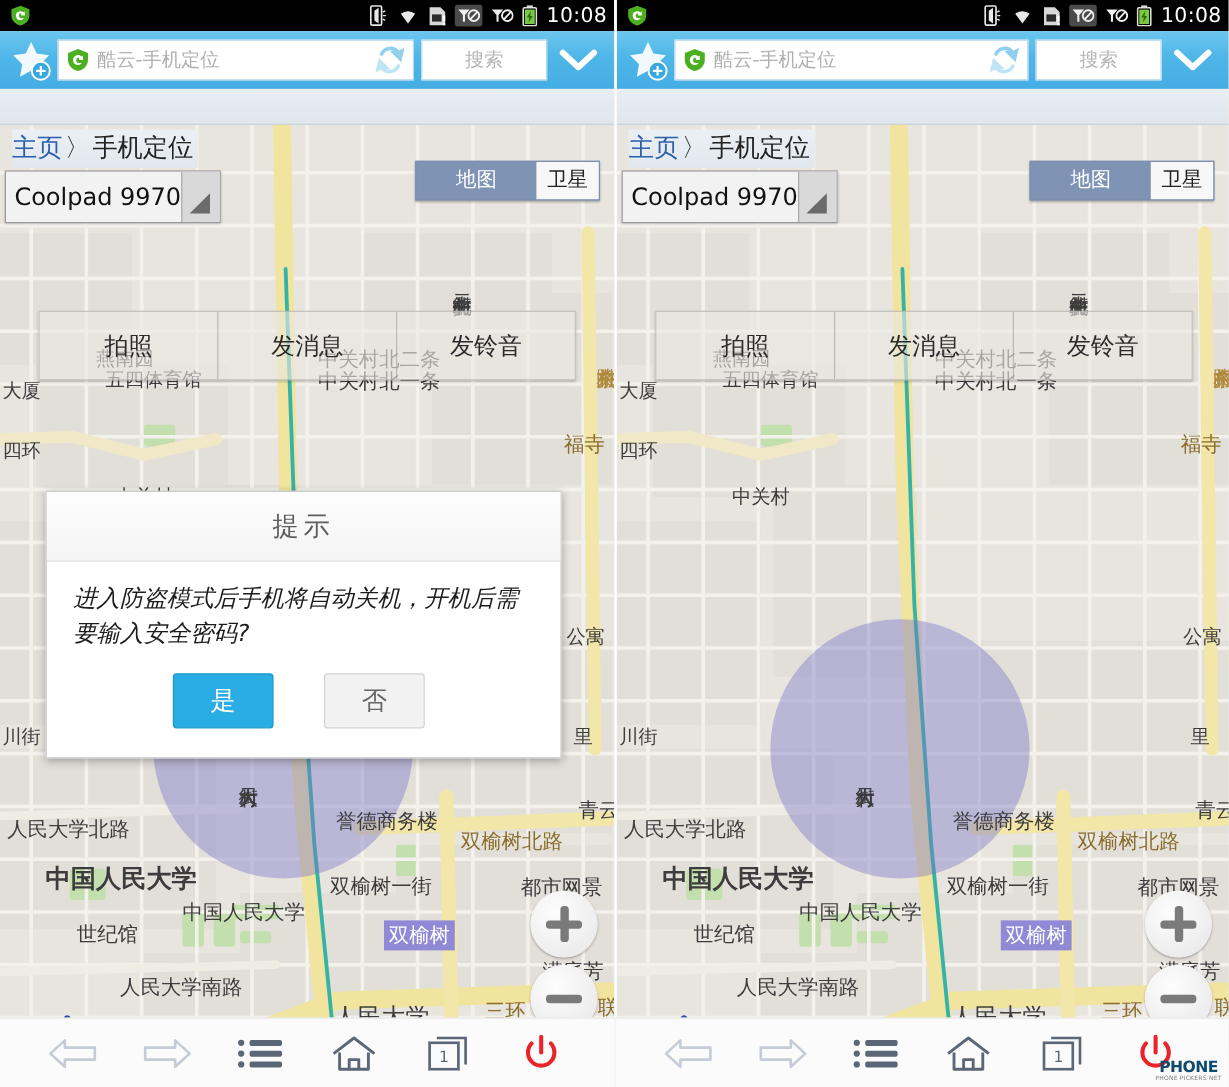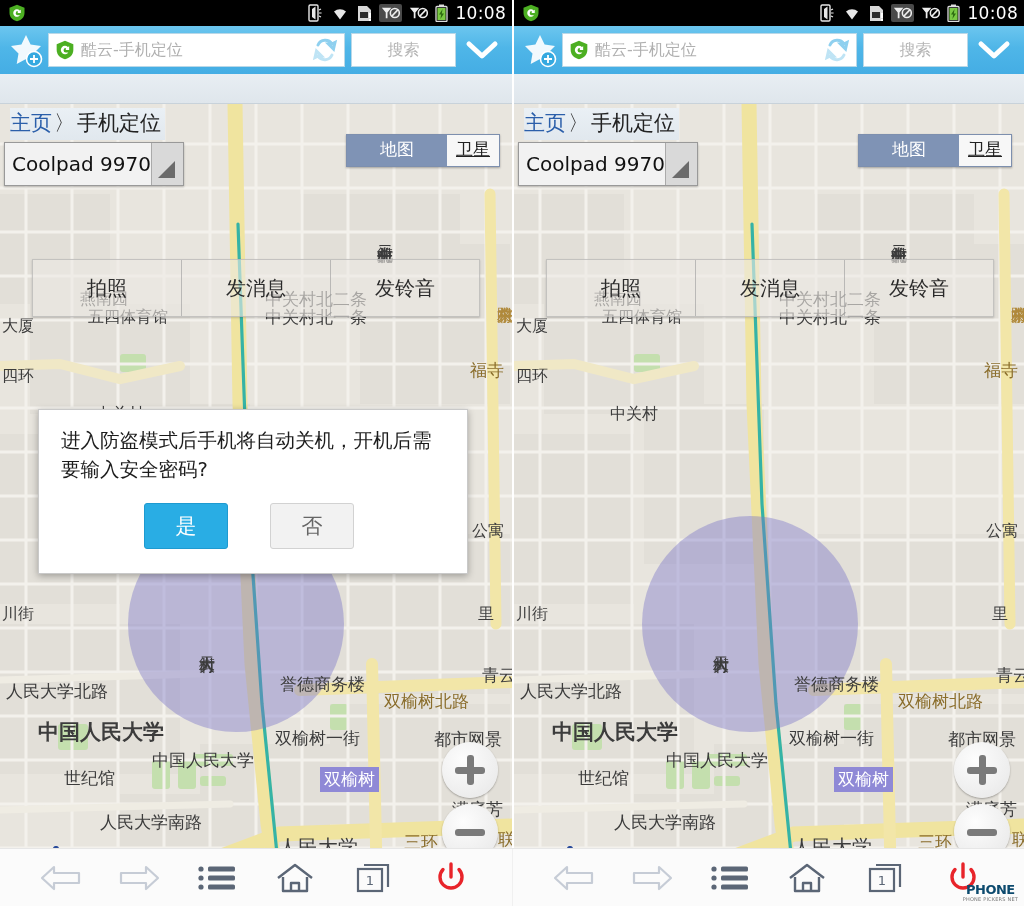--- a/index.html
+++ b/index.html
@@ -58,38 +58,38 @@
   .device-name { flex:1; font-size:20px; color:#111; padding-left:7px; white-space:nowrap;text-align:right; }
   .device-arrow { width:38px; height:100%; background:#d9d9d9; border-left:1px solid #aaa;
                   position:relative; }
   .device-arrow::after { content:""; position:absolute; right:8px; bottom:7px;
        border-left:17px solid transparent; border-bottom:17px solid #6b6b6b; }
 
   
   .maptoggle { position:absolute; right:12px; top:30px; z-index:30; display:flex;
        border:1px solid #7d8fae; background:#7f93b5; box-shadow:0 1px 2px rgba(0,0,0,.3); }
   .mt-btn { font-size:17px; padding:3px 9px 5px; color:#fff;margin-left:24px; }
-  .mt-btn.off { background:#f7f7f7; color:#222;text-decoration:underline; }
+  .mt-btn.off { background:#f7f7f7; color:#222; }
 
   
   .actionbar { position:absolute; left:32px; top:155px; width:448px; height:58px; z-index:28;
        display:flex; background:rgba(235,233,228,.62); border:1px solid rgba(170,170,170,.6);
        box-shadow:0 1px 2px rgba(0,0,0,.18); }
   .ab-cell { flex:1; display:flex; align-items:center; justify-content:center;
              font-size:20px; color:#2a2a2a; }
   .ab-cell + .ab-cell { border-left:1px solid rgba(160,160,160,.65); }
 
   
   .dialog { position:absolute; z-index:40; background:#fff; border:1px solid #c9c9c9;
        box-shadow:0 2px 7px rgba(0,0,0,.3); }
   .dlg-left  { left:38px; top:305px; width:430px; }
   .dlg-title { height:58px; background:linear-gradient(to bottom,#fdfdfd,#f4f4f4);
        border-bottom:1px solid #dedede; display:flex; align-items:center; justify-content:center;
        font-size:22px; color:#5e5e5e; letter-spacing:4px; }
-  .dlg-body { padding:16px 20px 0 22px; }
+  .dlg-body { padding:16px 20px 0 22px;font-style:italic; }
   .dlg-msg { font-size:19.5px; line-height:1.5; color:#1c1c1c; }
   .dlg-actions { display:flex; gap:42px; padding:18px 0 24px 105px; }
   .btn { width:84px; height:46px; display:flex; align-items:center; justify-content:center;
          font-size:21px; border-radius:3px; }
   .btn-yes { background:#29ade4; color:#fff; border:1px solid #1e9ad0; }
   .btn-no  { background:#f2f2f2; color:#666; border:1px solid #d2d2d2; }
 
   
   .zoomctl { position:absolute; right:14px; bottom:18px; z-index:29; width:56px; }
   .zc-btn { width:56px; height:56px; border-radius:50%;
@@ -314,20 +314,21 @@
         <div class="mt-btn off">卫星</div>
       </div>
 
       <div class="actionbar">
         <div class="ab-cell">拍照</div>
         <div class="ab-cell">发消息</div>
         <div class="ab-cell">发铃音</div>
       </div>
 
       <div class="dialog dlg-left">
+        <div class="dlg-title">提示</div>
         <div class="dlg-body">
           <div class="dlg-msg">进入防盗模式后手机将自动关机，开机后需</div>
           <div class="dlg-msg">要输入安全密码?</div>
         </div>
         <div class="dlg-actions">
           <div class="btn btn-yes">是</div>
           <div class="btn btn-no">否</div>
         </div>
       </div>
 

